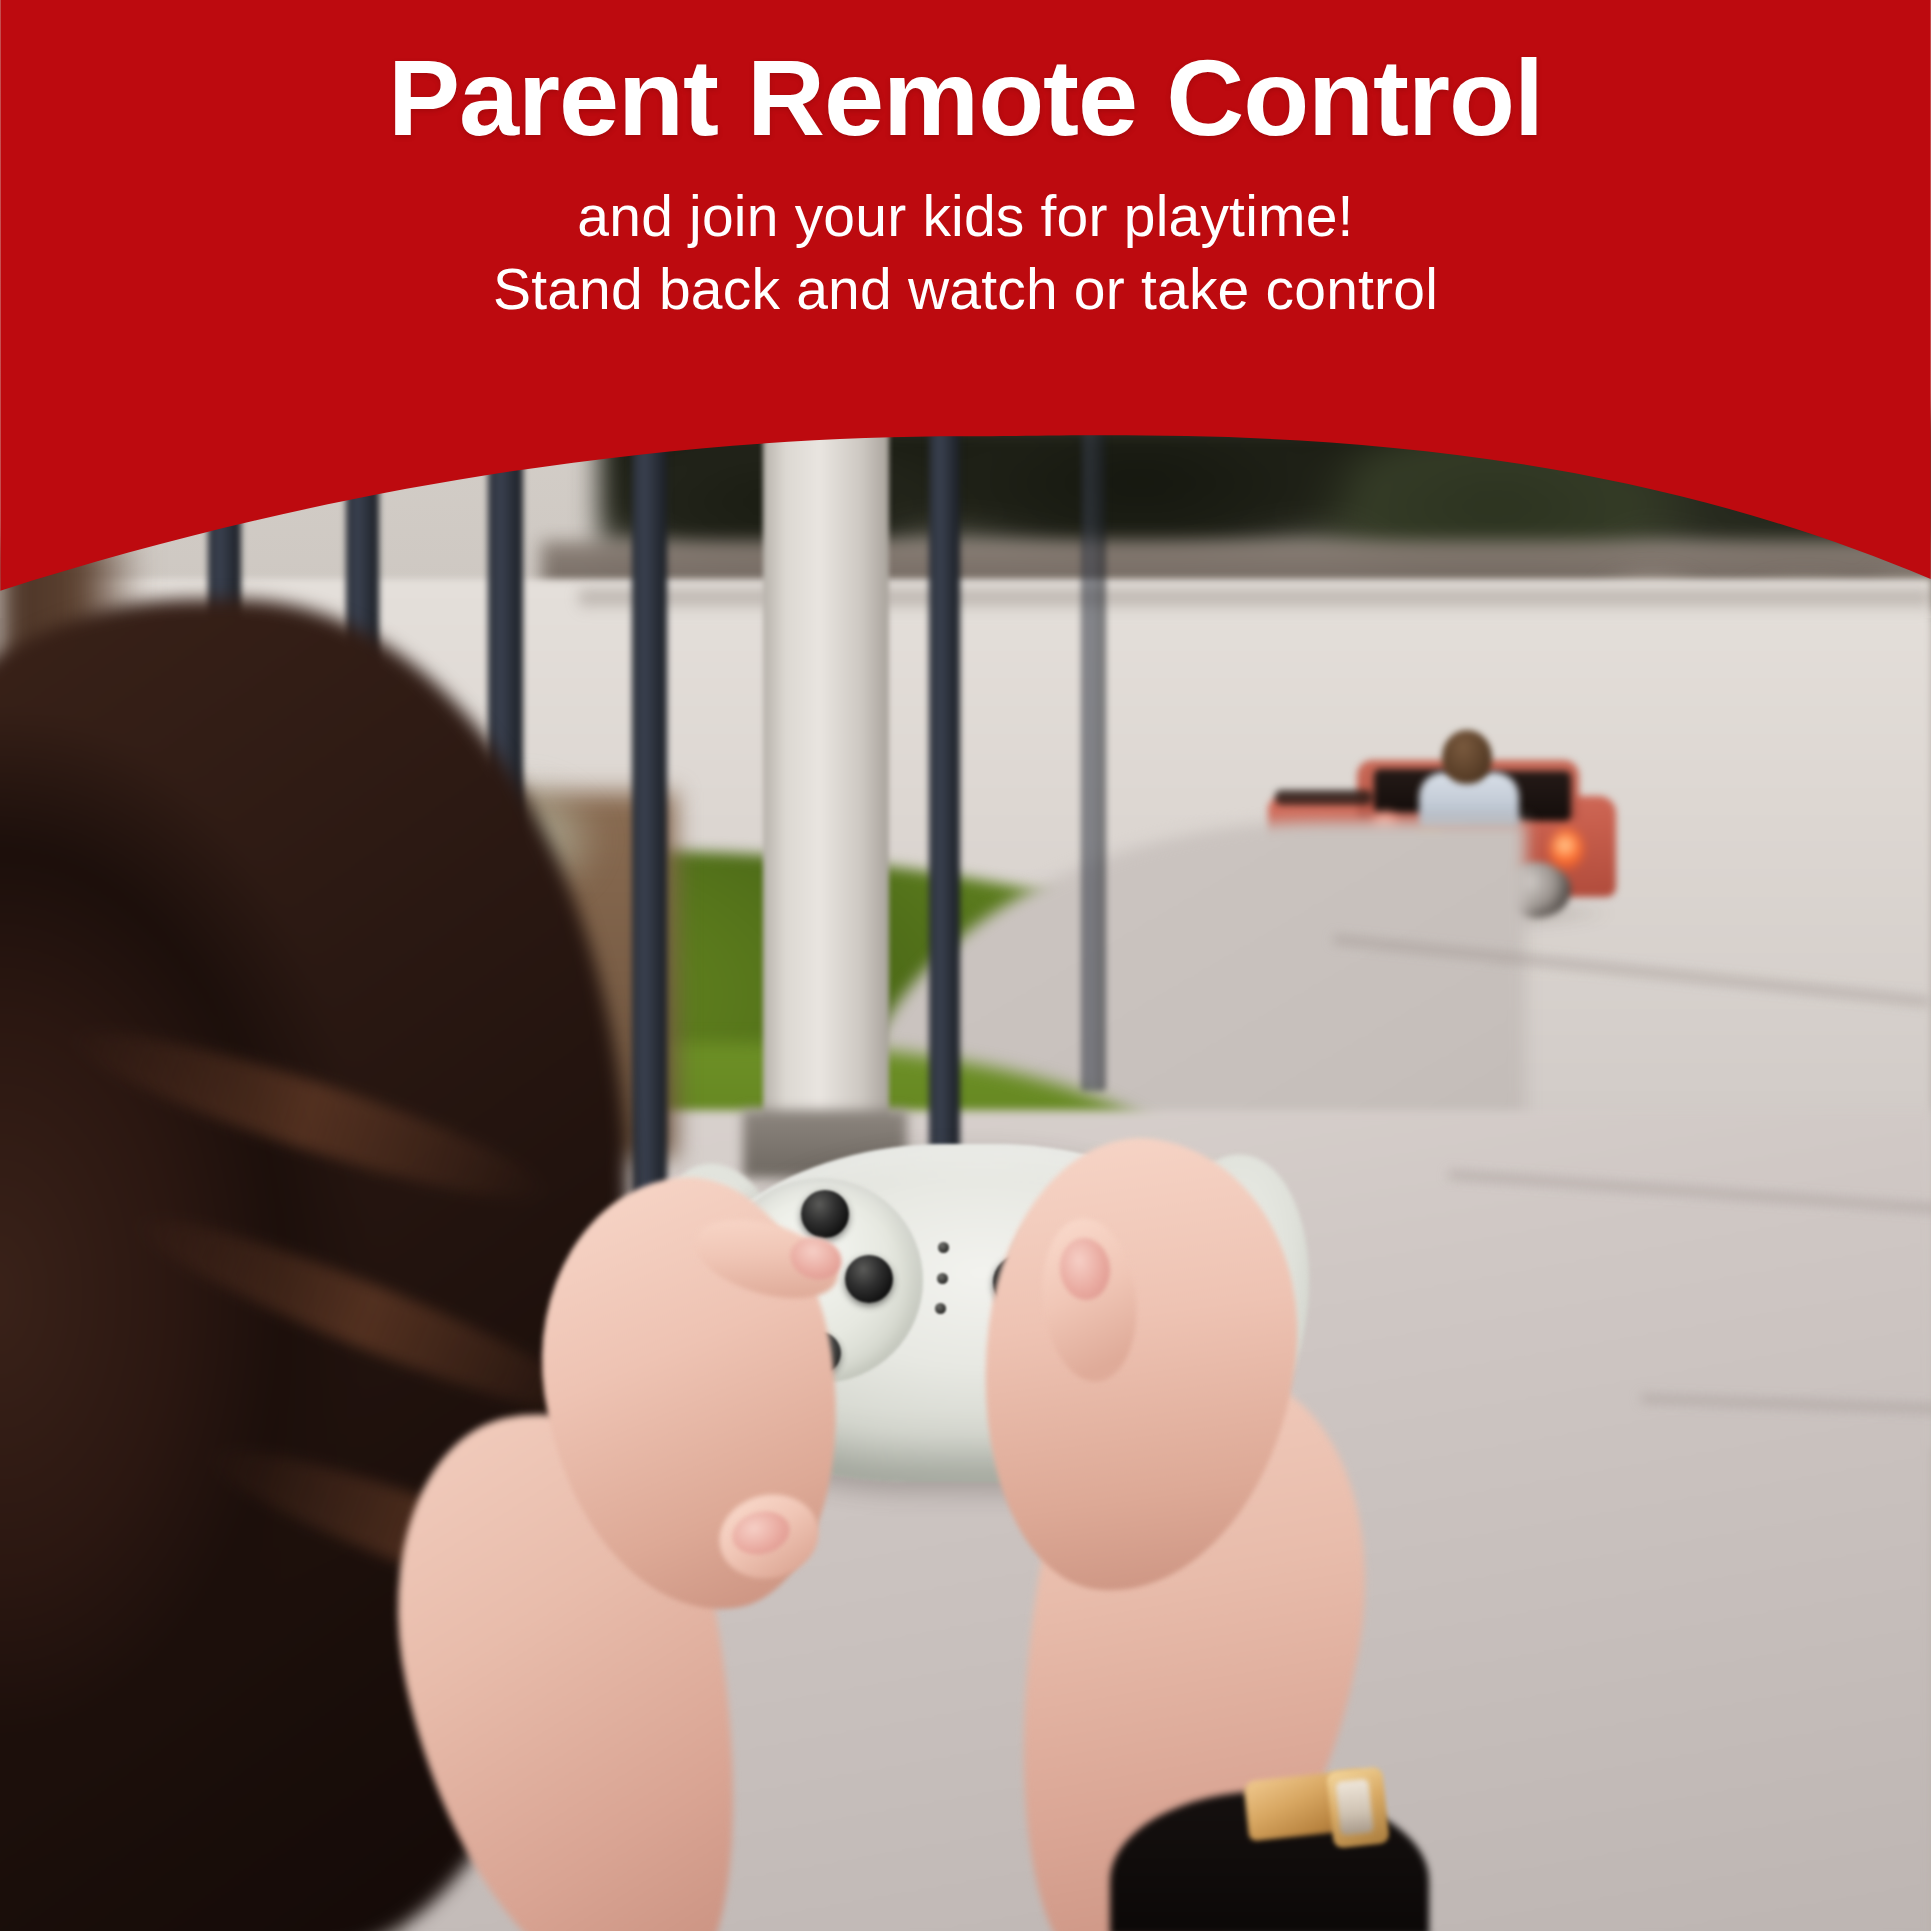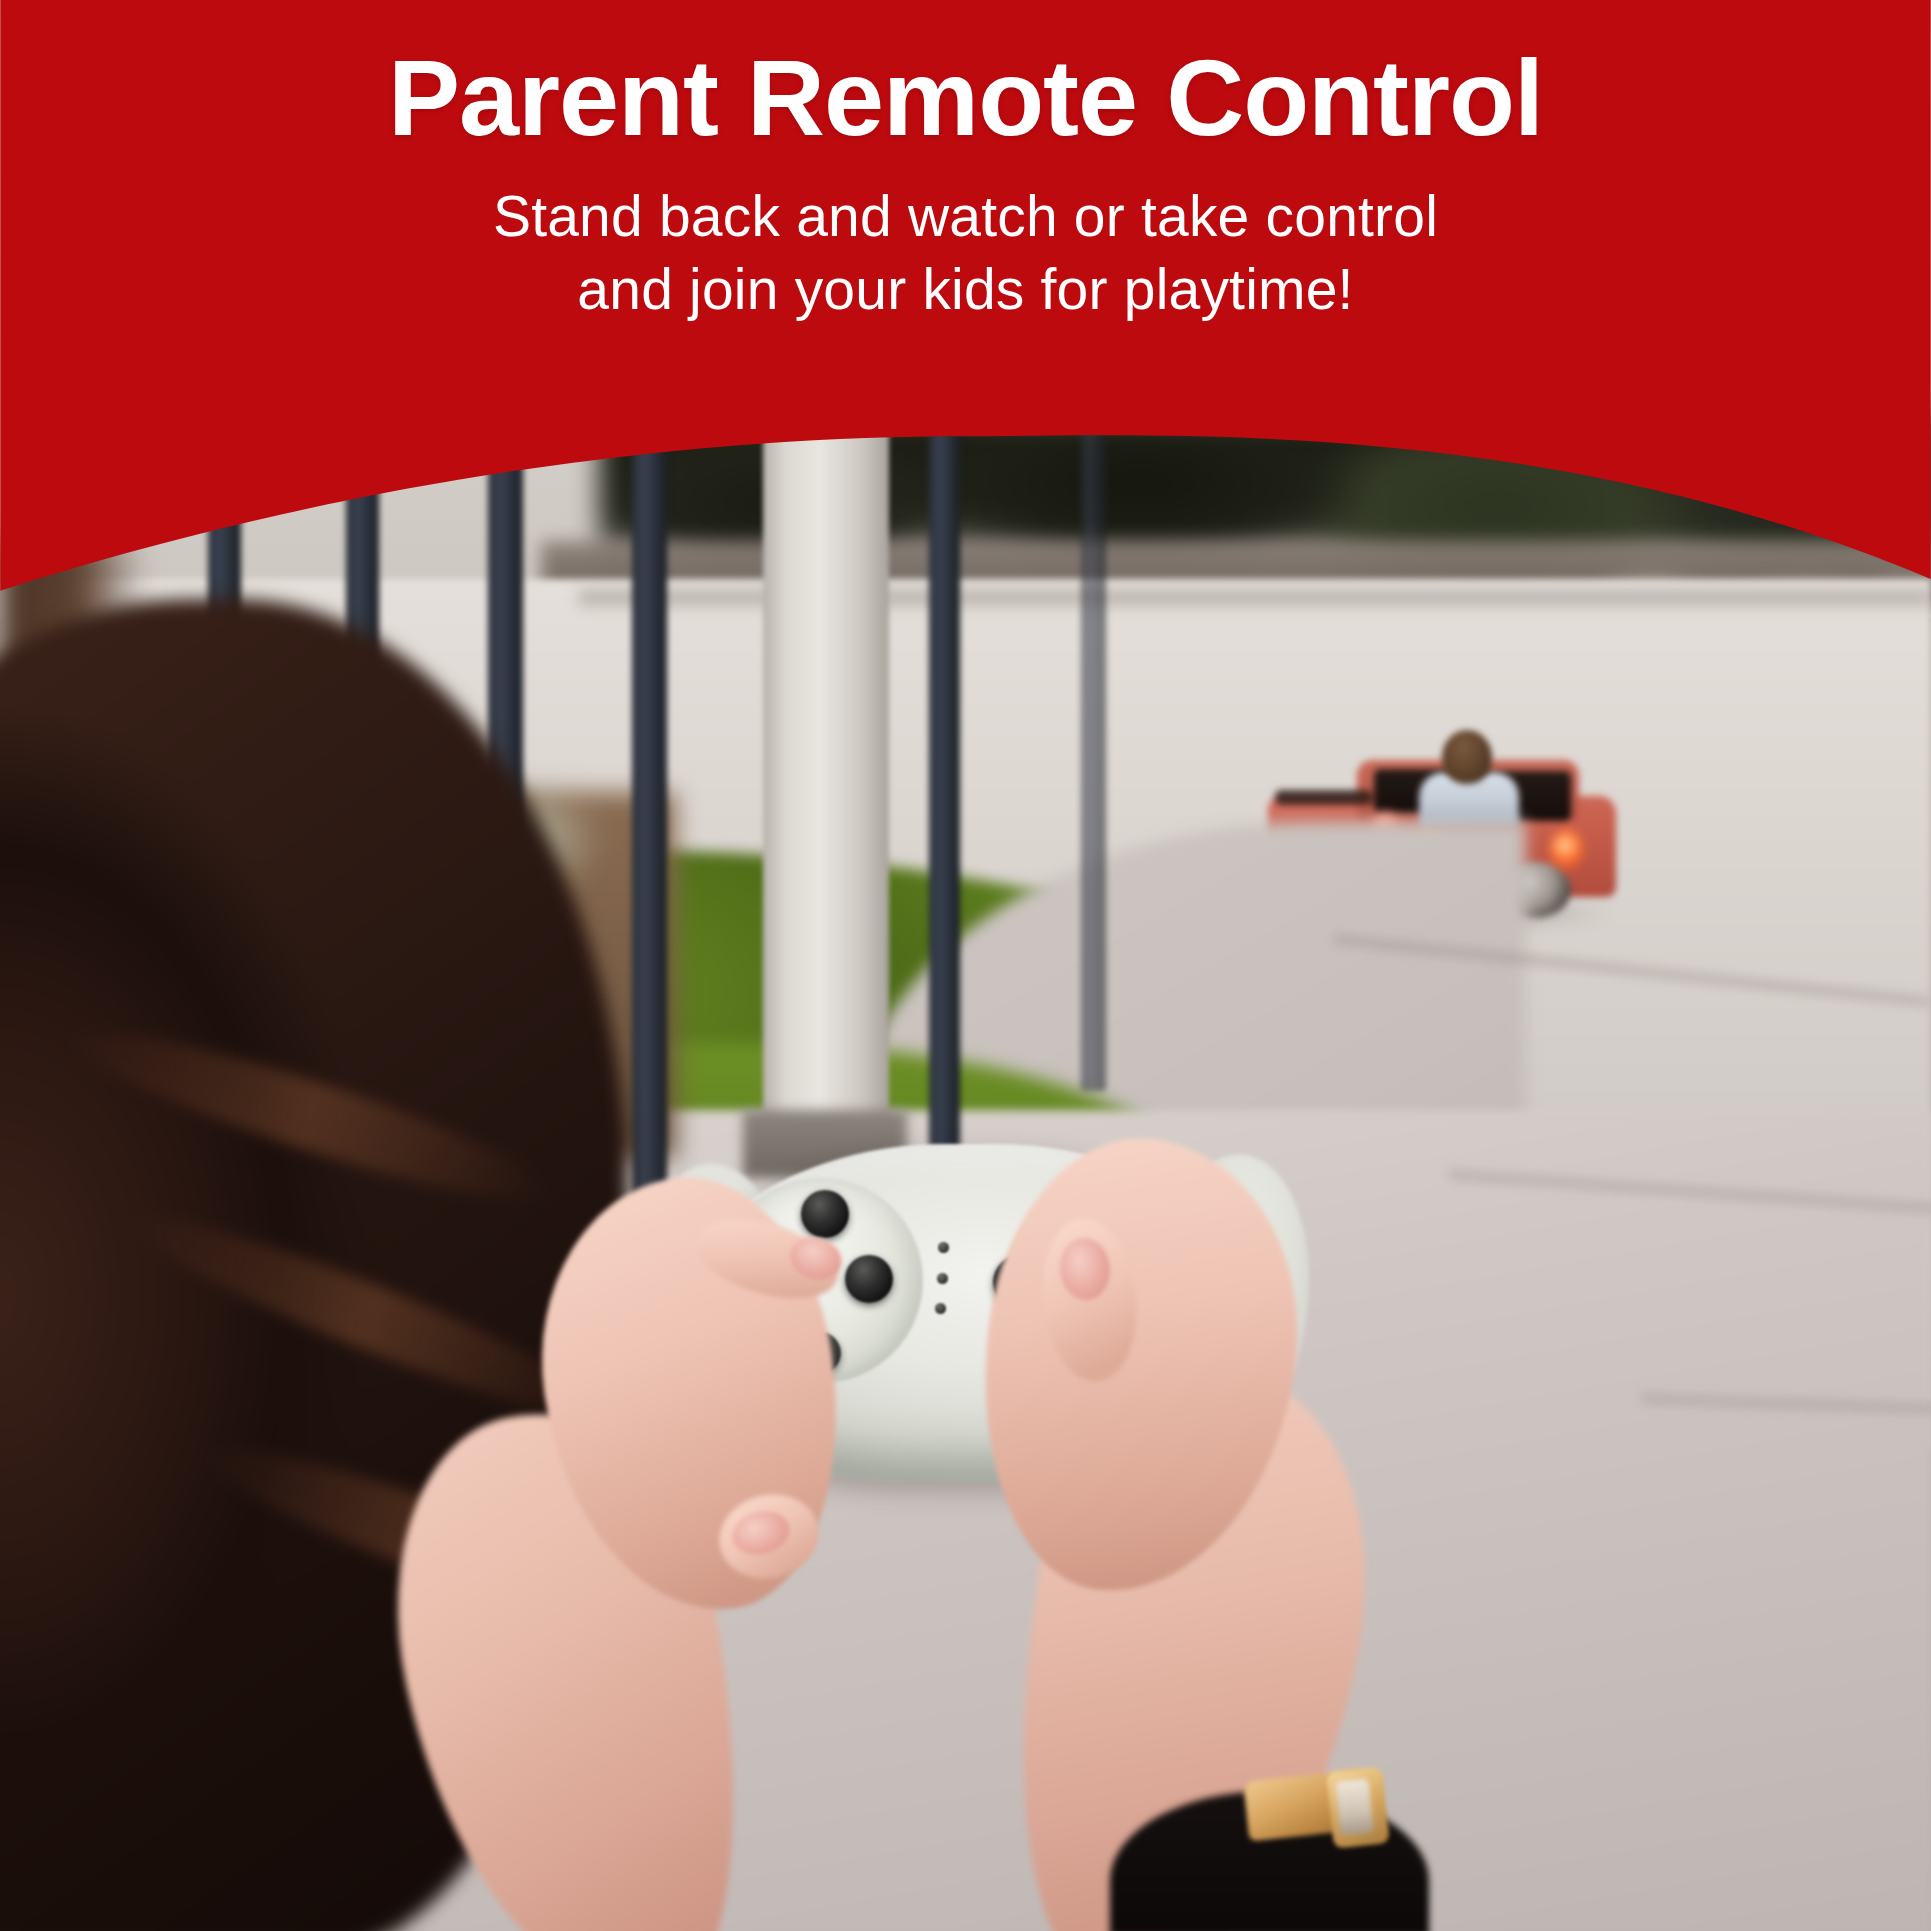--- a/index.html
+++ b/index.html
@@ -513,20 +513,20 @@
     <div class="watch-glass"></div>
   </div>
 
   <div class="banner">
     <svg width="1931" height="637" viewBox="0 0 2000 660" xmlns="http://www.w3.org/2000/svg">
       <path d="M0,0 L2000,0 L2000,600 C1600,430 1200,452 1000,452 C700,452 350,500 0,612 Z" fill="#BD0A0F"></path>
     </svg>
     <div class="banner-text">
       <h1 class="title">Parent Remote Control</h1>
       <p class="subtitle">
+        <span>and join your kids for playtime!</span>
         <span>Stand back and watch or take control</span>
-        <span>and join your kids for playtime!</span>
       </p>
     </div>
   </div>
 
 </div>
 
 
 </body></html>

